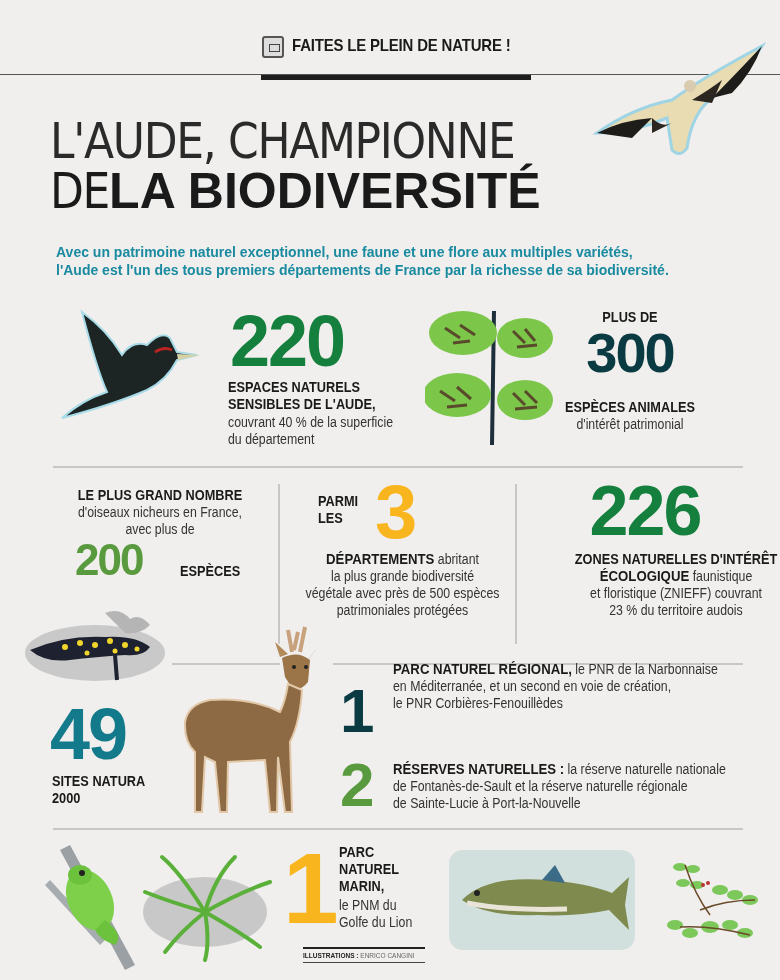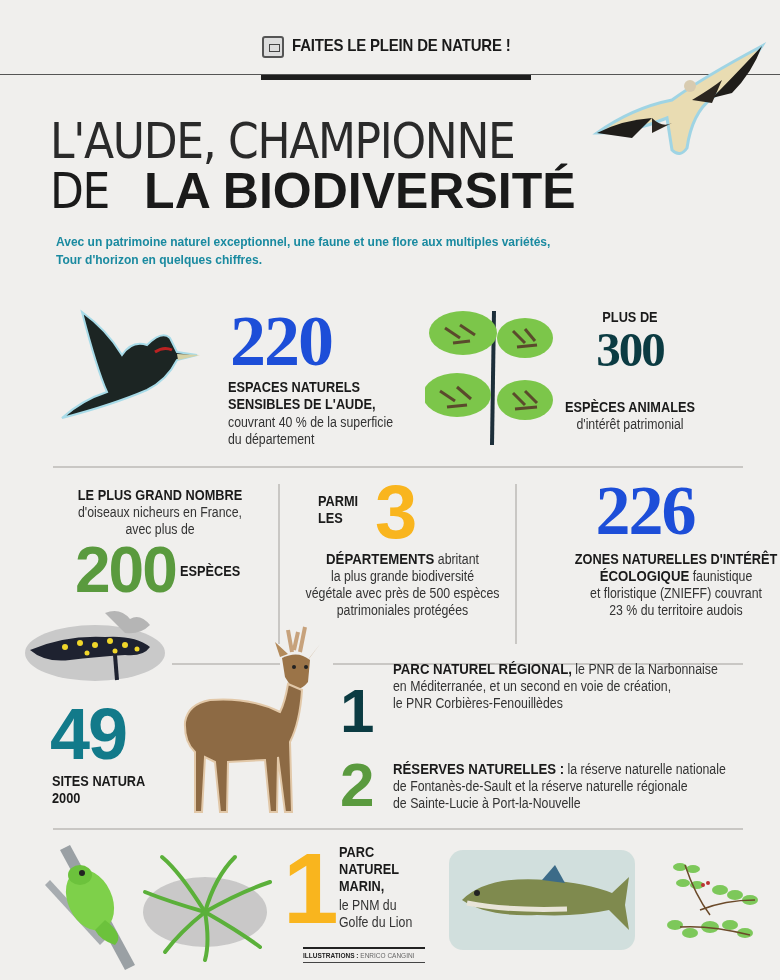--- a/index.html
+++ b/index.html
@@ -11,27 +11,27 @@
   #kicker { left: 0; top: 30px; width: 780px; height: 40px; }
   #kicker .line { position: absolute; left: 0; right: 0; top: 44px; height: 1px; background: #555; }
   #kicker .bar { position: absolute; left: 261px; width: 270px; top: 45px; height: 5px; background: #1e1e1e; }
   #kicker .label { position: absolute; left: 292px; top: 6px; font-size: 17px; font-weight: 700; color: #1a1a1a; letter-spacing: -0.2px; transform: scaleX(0.88); transform-origin: left center; white-space: nowrap; }
   #kicker .icon { position: absolute; left: 262px; top: 6px; width: 22px; height: 22px; border: 2px solid #555; border-radius: 3px; background: #ddd; }
   #kicker .icon::before { content: ""; position: absolute; left: 5px; top: 6px; width: 9px; height: 6px; border: 1.5px solid #444; }
 
   #title1 { left: 50px; top: 112px; font-size: 50px; font-weight: 300; color: #2a2a2a; letter-spacing: -1.5px; white-space: nowrap; -webkit-text-stroke: 0; font-family: "DejaVu Sans", sans-serif; font-weight: normal; transform: scaleX(0.88); transform-origin: left top; }
   #title2 { left: 50px; top: 162px; font-size: 50px; white-space: nowrap; color: #1a1a1a; }
   #title2 .light { font-family: "DejaVu Sans", sans-serif; font-weight: normal; letter-spacing: -1.5px; display: inline-block; transform: scaleX(0.88); transform-origin: left; margin-right: -8px; }
-  #title2 .heavy { font-weight: 900; font-family: "Liberation Sans", sans-serif; font-weight: bold; font-size: 50px; letter-spacing: 0px; margin-left: 35px; }
-
-  #intro { left: 56px; top: 233px; width: 690px; font-size: 12px; line-height: 18px; font-weight: 700; color: #1a8aa0; }
+  #title2 .heavy { font-weight: 900; font-family: "Liberation Sans", sans-serif; font-weight: bold; font-size: 50px; letter-spacing: 0px; }
+
+  #intro { left: 56px; top: 243px; width: 690px; font-size: 14px; line-height: 18px; font-weight: 700; color: #1a8aa0; }
 
   
   .bignum { font-weight: 700; font-family: "Liberation Sans", sans-serif; line-height: 1; letter-spacing: -2px; }
-  .teal-light { color: #1d4ed8; font-family: Liberation Serif, serif; }
+  .teal-light { color: #15803d; }
   .teal-dark { color: #0b3b42; }
   .green { color: #5a9a3e; }
   .yellow { color: #f9b51e; }
   .teal { color: #127a8a; }
 
   .cap { font-weight: 700; font-size: 15px; color: #1a1a1a; line-height: 17px; transform: scaleX(0.85); transform-origin: left top; white-space: nowrap; }
   .body { font-size: 14px; color: #333; line-height: 17px; transform: scaleX(0.88); transform-origin: left top; white-space: nowrap; }
   .center { text-align: center; }
   .center.cap, .center.body { transform-origin: center top; }
 
@@ -61,21 +61,21 @@
   </svg>
 </div>
 
 <div id="title1" class="abs">L'AUDE, CHAMPIONNE</div>
 <div id="title2" class="abs">
   <span class="light">DE </span><span class="heavy">LA BIODIVERSITÉ</span>
 </div>
 
 <div id="intro" class="abs">
   <div>Avec un patrimoine naturel exceptionnel, une faune et une flore aux multiples variétés,</div>
-  <div>Tour d'horizon en quelques chiffres.</div>
+  <div>l'Aude est l'un des tous premiers départements de France par la richesse de sa biodiversité.</div>
 </div>
 
 <div class="abs" style="left:52px; top:300px;">
   <svg width="150" height="120" viewBox="0 0 150 120">
     <path d="M30 12 Q55 30 70 55 Q80 40 95 45 Q110 30 118 38 L125 52 L145 55 L125 60 Q115 80 95 90 Q60 105 10 118 Q30 100 55 92 Q45 70 30 12 Z" fill="#1c2523" stroke="#a8dbe8" stroke-width="2"></path>
     <path d="M103 52 Q112 46 120 50" stroke="#b22" stroke-width="3" fill="none"></path>
     <path d="M125 54 L148 55 L126 60 Z" fill="#d6d2a6"></path>
   </svg>
 </div>
 
@@ -107,35 +107,35 @@
         <line x1="32" y1="84" x2="46" y2="96"></line>
         <line x1="22" y1="104" x2="42" y2="102"></line>
       <line x1="88" y1="90" x2="100" y2="102"></line>
         <line x1="100" y1="88" x2="112" y2="100"></line>
         <line x1="90" y1="106" x2="112" y2="104"></line>
     </g>
   </svg>
 </div>
 
 <div class="abs center cap" style="left:560px; top:308px; width:140px;">PLUS DE</div>
-<div class="abs bignum teal-dark center" style="left:555px; top:325px; width:150px; font-size:49px;font-family:Liberation Serif, serif;">300</div>
+<div class="abs bignum teal-dark center" style="left:555px; top:325px; width:150px; font-size:56px;">300</div>
 <div class="abs center cap" style="left:540px; top:398px; width:180px;">ESPÈCES ANIMALES</div>
 <div class="abs center body" style="left:540px; top:416px; width:180px;">d'intérêt patrimonial</div>
 
 <div class="hr" style="left:53px; top:466px; width:690px;"></div>
 
 <div class="vr" style="left:278px; top:484px; height:160px;"></div>
 <div class="vr" style="left:515px; top:484px; height:160px;"></div>
 
 <div class="abs center cap" style="left:40px; top:486px; width:240px;">LE PLUS GRAND NOMBRE</div>
 <div class="abs center body" style="left:40px; top:504px; width:240px;">
   <div>d'oiseaux nicheurs en France,</div>
   <div>avec plus de</div>
 </div>
-<div class="abs bignum green" style="left:75px; top:538px; font-size:64px;">200</div>
+<div class="abs bignum green" style="left:75px; top:538px; font-size:44px;">200</div>
 <div class="abs cap" style="left:180px; top:562px;">ESPÈCES</div>
 
 <div class="abs cap" style="left:318px; top:492px;">
   <div>PARMI</div>
   <div>LES</div>
 </div>
 <div class="abs bignum yellow" style="left:375px; top:474px; font-size:76px;">3</div>
 <div class="abs center body" style="left:290px; top:550px; width:225px;">
   <div style="white-space:nowrap;"><span class="" style="font-weight:700; color:#1a1a1a; font-size:15px;">DÉPARTEMENTS</span><span> abritant</span></div>
   <div>la plus grande biodiversité</div>

